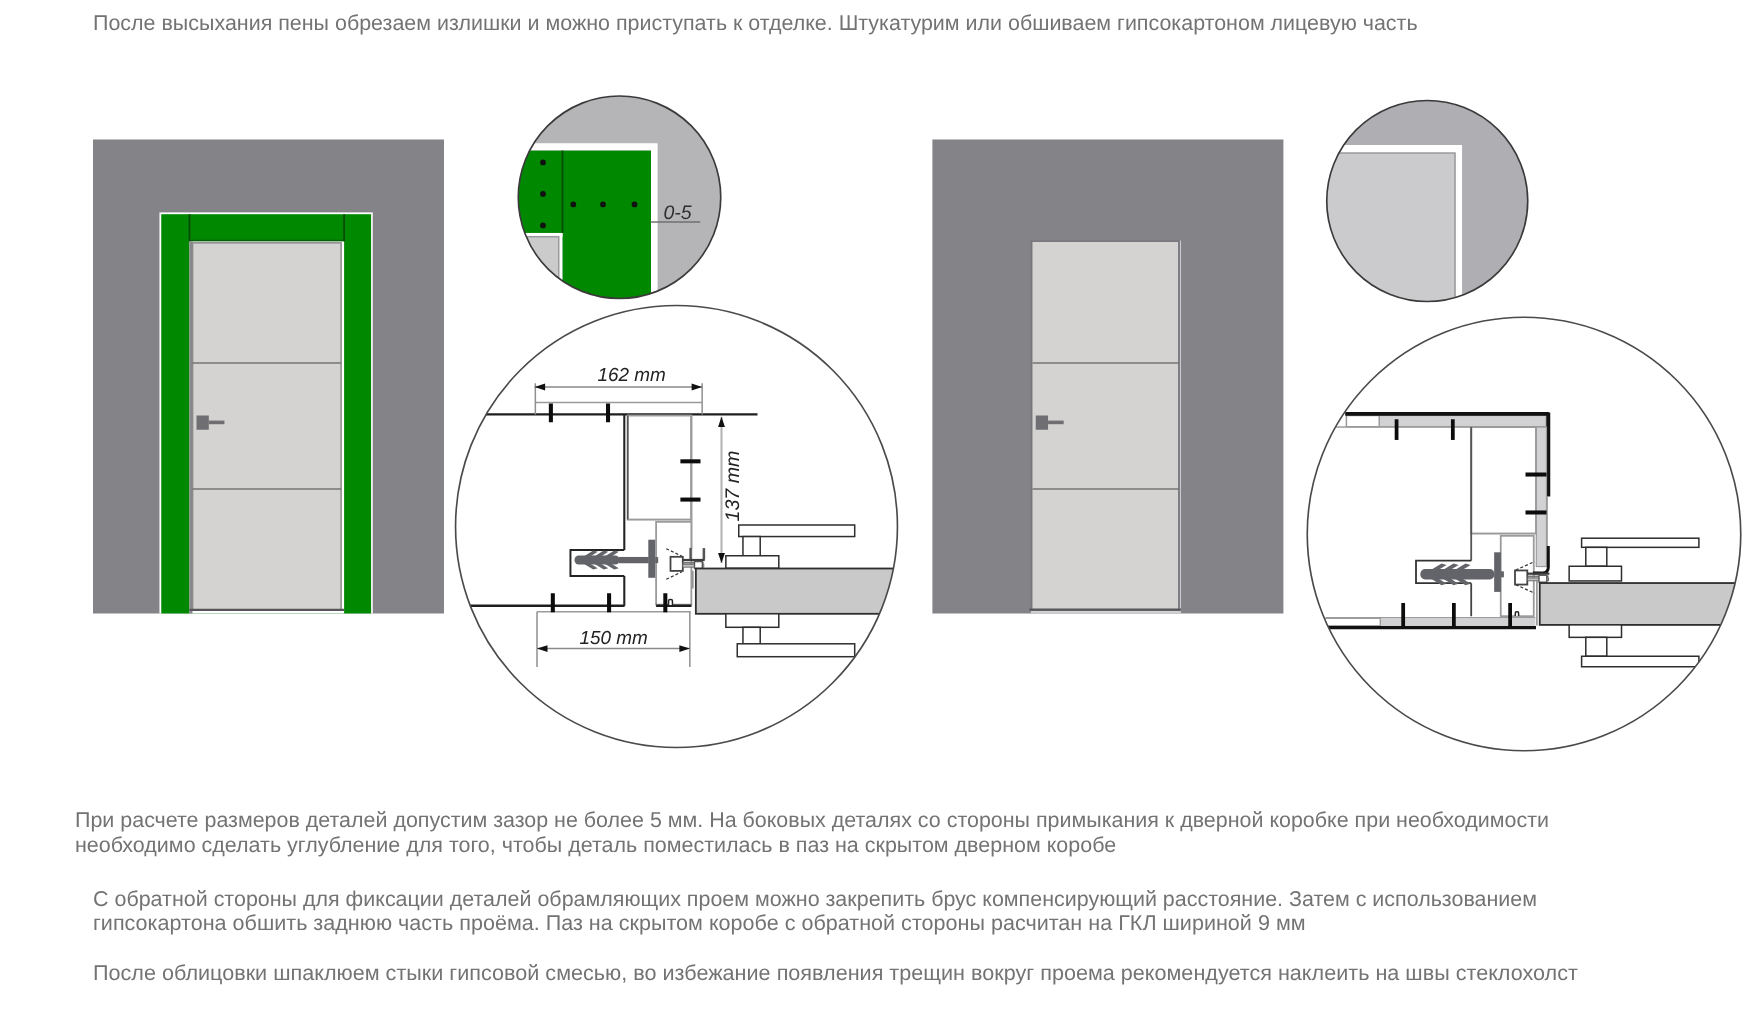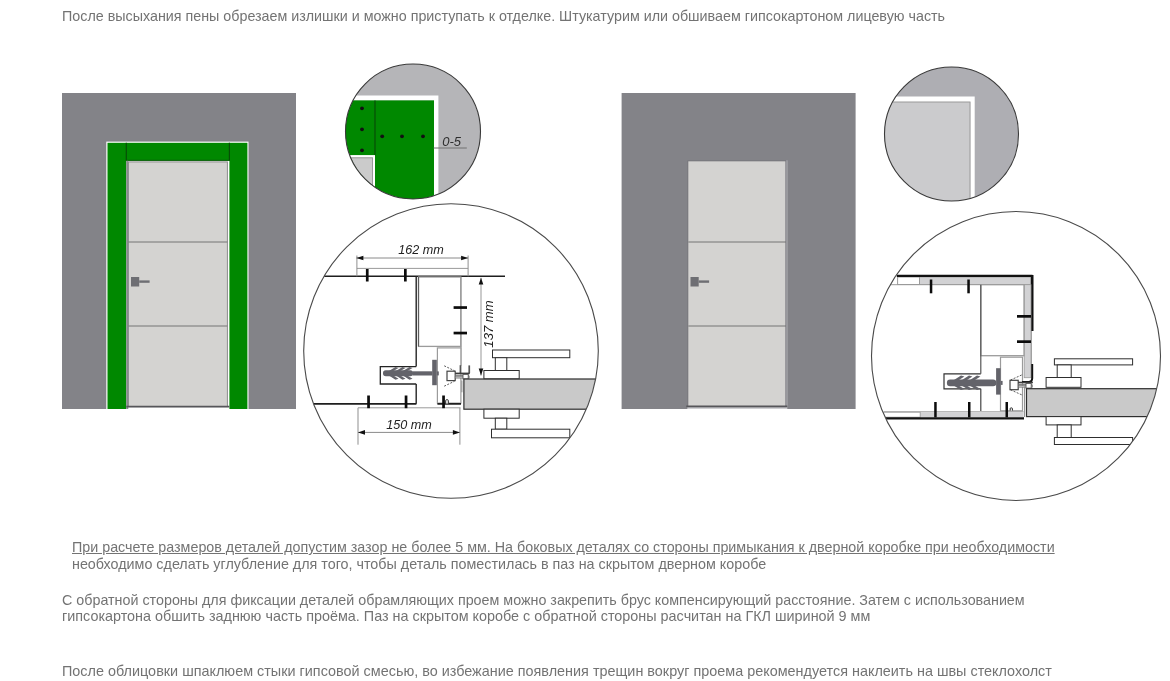--- a/index.html
+++ b/index.html
@@ -307,17 +307,17 @@
 <rect x="1046.1" y="416.6" width="34.9" height="8.3" fill="#fff" stroke="#2e2e2e" stroke-width="1"></rect>
 
 <rect x="1057.2" y="424.9" width="14" height="12.6" fill="#fff" stroke="#2e2e2e" stroke-width="1"></rect>
 
 <rect x="1054.4" y="437.5" width="78.2" height="7" fill="#fff" stroke="#2e2e2e" stroke-width="1"></rect>
 </g>
 <circle cx="1016" cy="356" r="144.5" fill="none" stroke="#4a4a4a" stroke-width="1.1"></circle>
 </g>
 </svg>
 
-<div class="t" style="left:72px;top:539px;text-decoration:underline;">При расчете размеров деталей допустим зазор не более 5 мм. На боковых деталях со стороны примыкания к дверной коробке при необходимости<br><span style="display:inline-block;transform:scaleX(1.0017);transform-origin:0 0;">необходимо сделать углубление для того, чтобы деталь поместилась в паз на скрытом дверном коробе</span></div>
+<div class="t" style="left:50px;top:539px;">При расчете размеров деталей допустим зазор не более 5 мм. На боковых деталях со стороны примыкания к дверной коробке при необходимости<br><span style="display:inline-block;transform:scaleX(1.0017);transform-origin:0 0;">необходимо сделать углубление для того, чтобы деталь поместилась в паз на скрытом дверном коробе</span></div>
 
 <div class="t" style="left:62px;top:591.5px;"><span style="display:inline-block;transform:scaleX(1.0006);transform-origin:0 0;">С обратной стороны для фиксации деталей обрамляющих проем можно закрепить брус компенсирующий расстояние. Затем с использованием</span><br><span style="display:inline-block;transform:scaleX(1.0057);transform-origin:0 0;">гипсокартона обшить заднюю часть проёма. Паз на скрытом коробе с обратной стороны расчитан на ГКЛ шириной 9 мм</span></div>
 
-<div class="t" style="left:62px;top:641px;margin-top:22px;"><span style="display:inline-block;transform:scaleX(1.0073);transform-origin:0 0;">После облицовки шпаклюем стыки гипсовой смесью, во избежание появления трещин вокруг проема рекомендуется наклеить на швы стеклохолст</span></div>
+<div class="t" style="left:62px;top:641px;"><span style="display:inline-block;transform:scaleX(1.0073);transform-origin:0 0;">После облицовки шпаклюем стыки гипсовой смесью, во избежание появления трещин вокруг проема рекомендуется наклеить на швы стеклохолст</span></div>
 
 </body></html>

